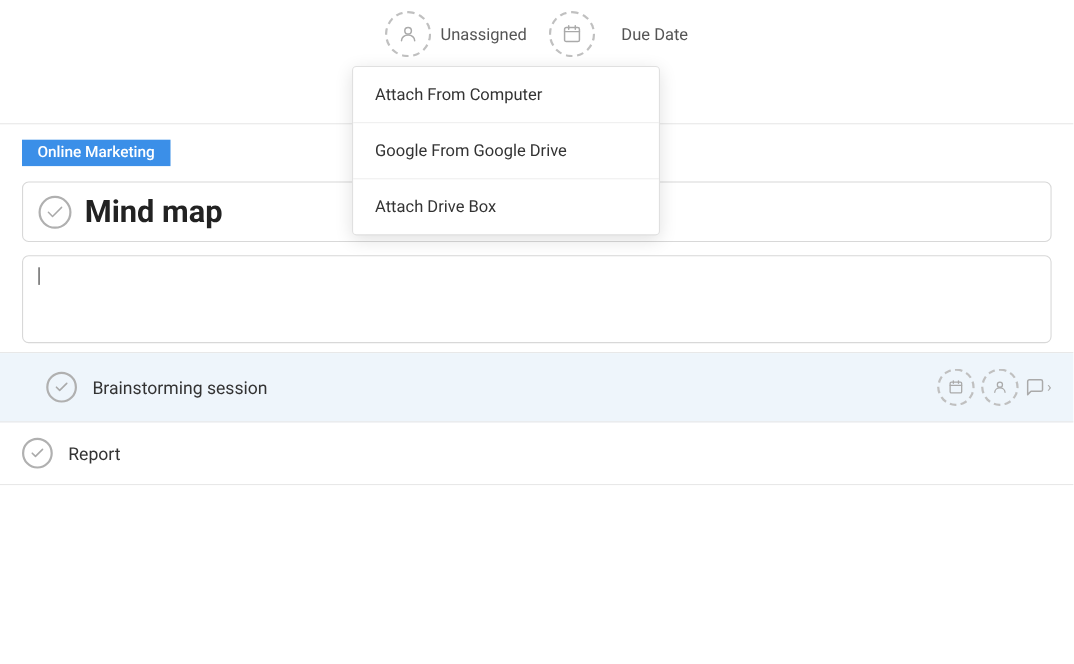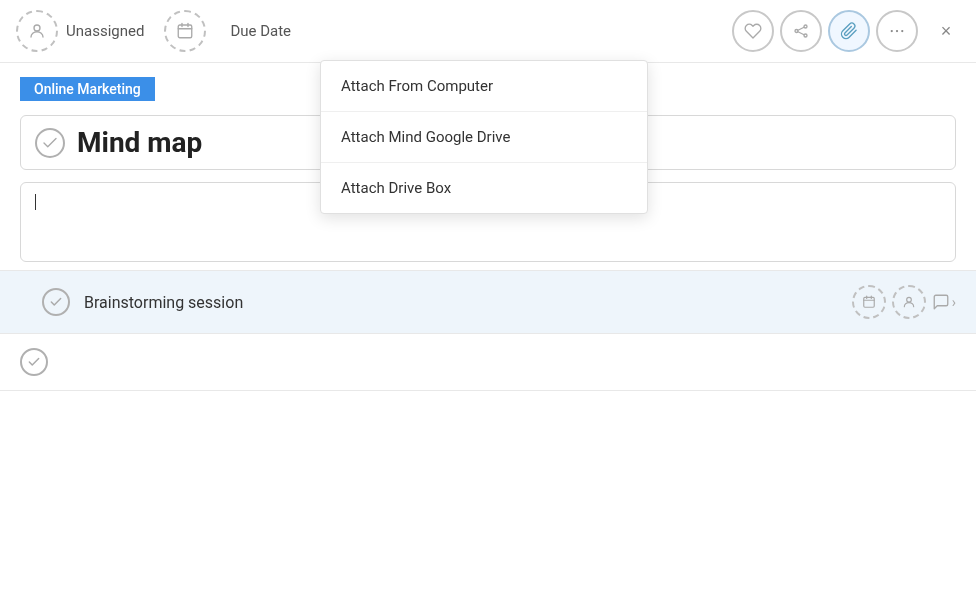--- a/index.html
+++ b/index.html
@@ -15,20 +15,21 @@
     
     .toolbar {
       display: flex;
       align-items: center;
       padding: 10px 16px;
       border-bottom: 1px solid #e8e8e8;
       gap: 8px;
       background: #fff;
       position: relative;
       z-index: 1;
+      flex-direction: column;
     }
 
     .toolbar-left {
       display: flex;
       align-items: center;
       gap: 8px;
       flex: 1;
     }
 
     .toolbar-right {
@@ -149,21 +150,21 @@
       height: 16px;
       background: #333;
       vertical-align: middle;
     }
 
     
     .dropdown-menu {
       position: absolute;
       top: 60px;
       left: 320px;
-      width: 328px;
+      width: 280px;
       background: #fff;
       border: 1px solid #e0e0e0;
       border-radius: 4px;
       box-shadow: 0 4px 16px rgba(0,0,0,0.12);
       z-index: 100;
     }
 
     .dropdown-item {
       padding: 16px 20px;
       font-size: 15px;
@@ -321,21 +322,21 @@
     <span class="task-title-text">Mind map</span>
   </div>
 
   <div class="description-area">
     <span class="cursor-line"></span>
   </div>
 </div>
 
 <div class="dropdown-menu">
   <div class="dropdown-item">Attach From Computer</div>
-  <div class="dropdown-item">Attach Mind Google Drive</div>
+  <div class="dropdown-item">Google From Google Drive</div>
   <div class="dropdown-item">Attach Drive Box</div>
 </div>
 
 <div class="task-list">
 
   <div class="task-row highlighted">
     <div class="check-circle" style="width:28px;height:28px;font-size:14px;">
       <svg style="width:14px;height:14px;" viewBox="0 0 24 24" fill="none" stroke="#aaa" stroke-width="2.5" stroke-linecap="round" stroke-linejoin="round">
         <polyline points="20 6 9 17 4 12"></polyline>
       </svg>
@@ -364,14 +365,15 @@
       </div>
     </div>
   </div>
 
   <div class="task-row">
     <div class="check-circle" style="width:28px;height:28px;font-size:14px;">
       <svg style="width:14px;height:14px;" viewBox="0 0 24 24" fill="none" stroke="#aaa" stroke-width="2.5" stroke-linecap="round" stroke-linejoin="round">
         <polyline points="20 6 9 17 4 12"></polyline>
       </svg>
     </div>
+    <span class="task-row-label">Report</span>
   </div>
 </div>
 
 </body></html>

